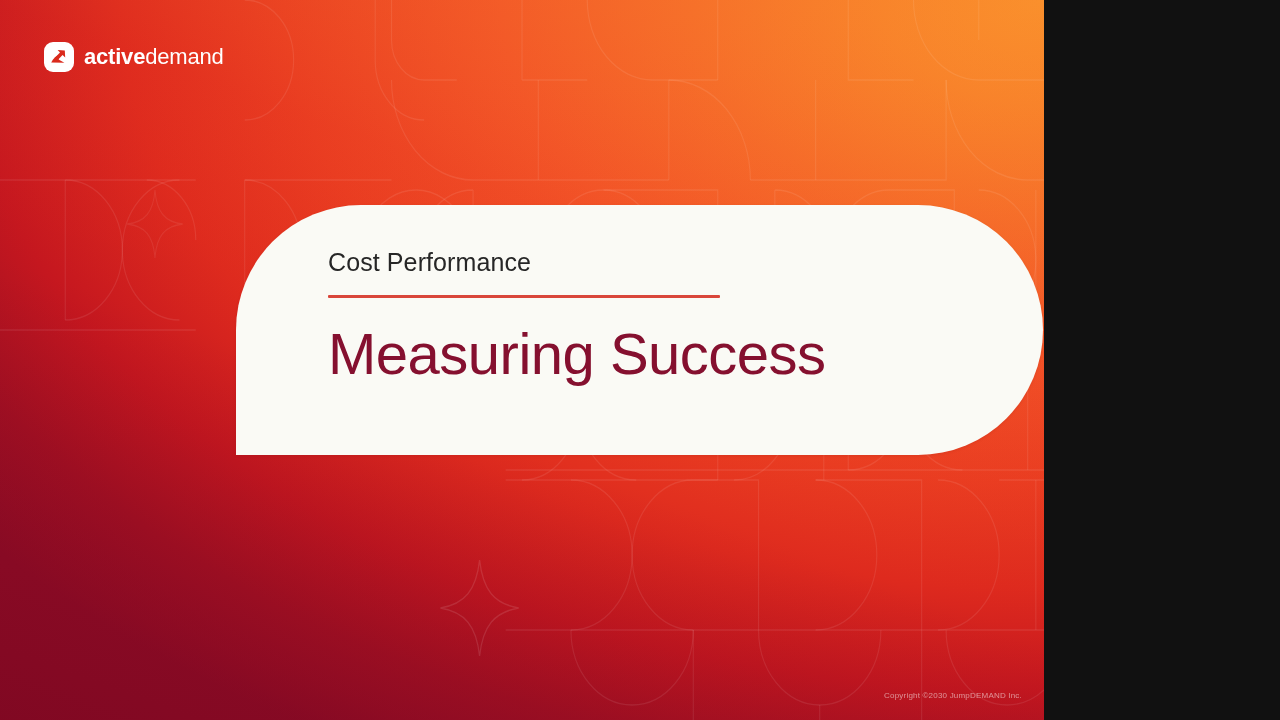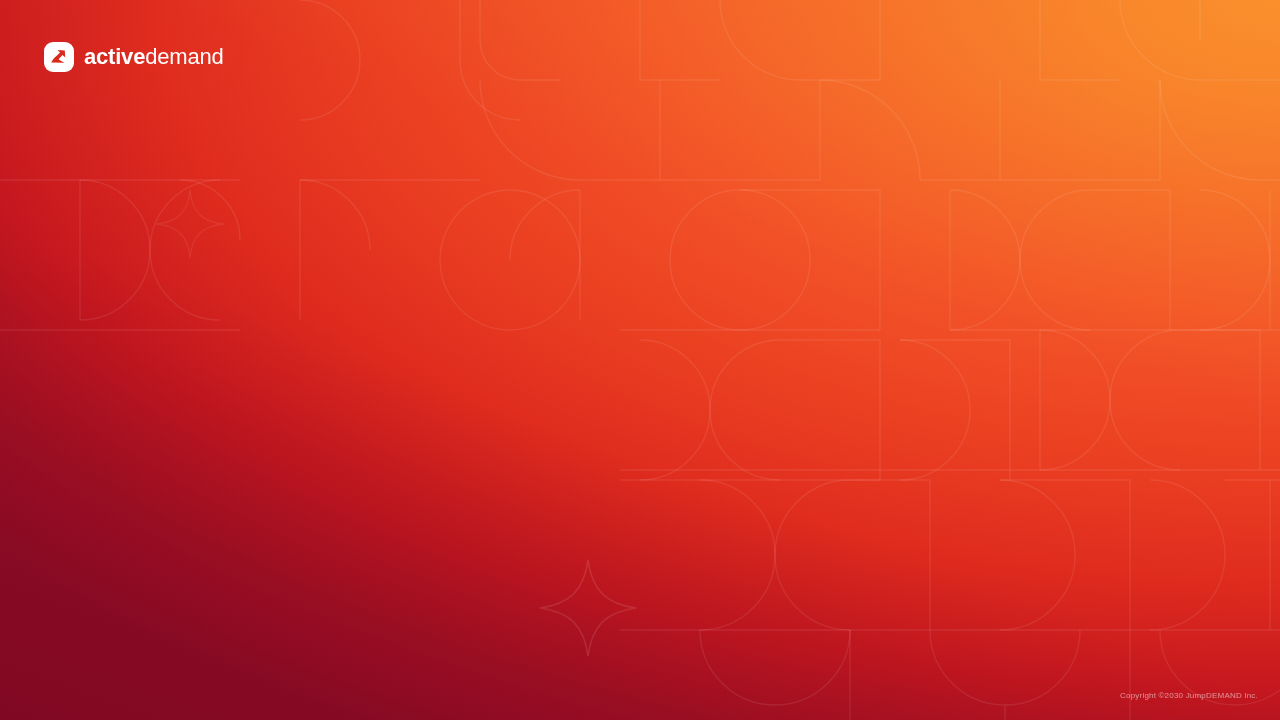--- a/index.html
+++ b/index.html
@@ -3,21 +3,21 @@
 <meta charset="utf-8">
 <title>Measuring Success</title>
 <style>
   html, body {
     margin: 0;
     padding: 0;
     background: #111;
   }
   .slide {
     position: relative;
-    width: 1280px;
+    width: 1044px;
     height: 720px;
     overflow: hidden;
     font-family: "Liberation Sans", sans-serif;
     background: #E8351E;
   }
 
   
   .bg-gradient {
     position: absolute;
     inset: 0;
@@ -243,16 +243,23 @@
     <span class="logo-mark">
       <svg width="30" height="30" viewBox="0 0 30 30" xmlns="http://www.w3.org/2000/svg">
         <rect x="0" y="0" width="30" height="30" rx="9" fill="#ffffff"></rect>
         <path d="M20.8 8.4 L21.2 15.4 L18.6 13.0 L13.2 18.5 L10.6 15.9 L16.0 10.4 L13.6 8.0 Z" fill="#DA2A1C"></path>
         <path d="M7.2 20.6 C9.0 16.4 12.4 13.4 16.6 12.2 L14.6 17.4 L20.4 20.8 Z" fill="#DA2A1C"></path>
       </svg>
     </span>
     <span class="logo-text"><span class="b">active</span><span class="l">demand</span></span>
   </div>
 
+  <div class="card">
+    <div class="card-inner">
+      <p class="eyebrow">Cost Performance</p>
+      <div class="rule"></div>
+      <h1 class="headline">Measuring Success</h1>
+    </div>
+  </div>
 
   <div class="copyright">Copyright ©2030  JumpDEMAND Inc.</div>
 
 </div>
 
 </body></html>

